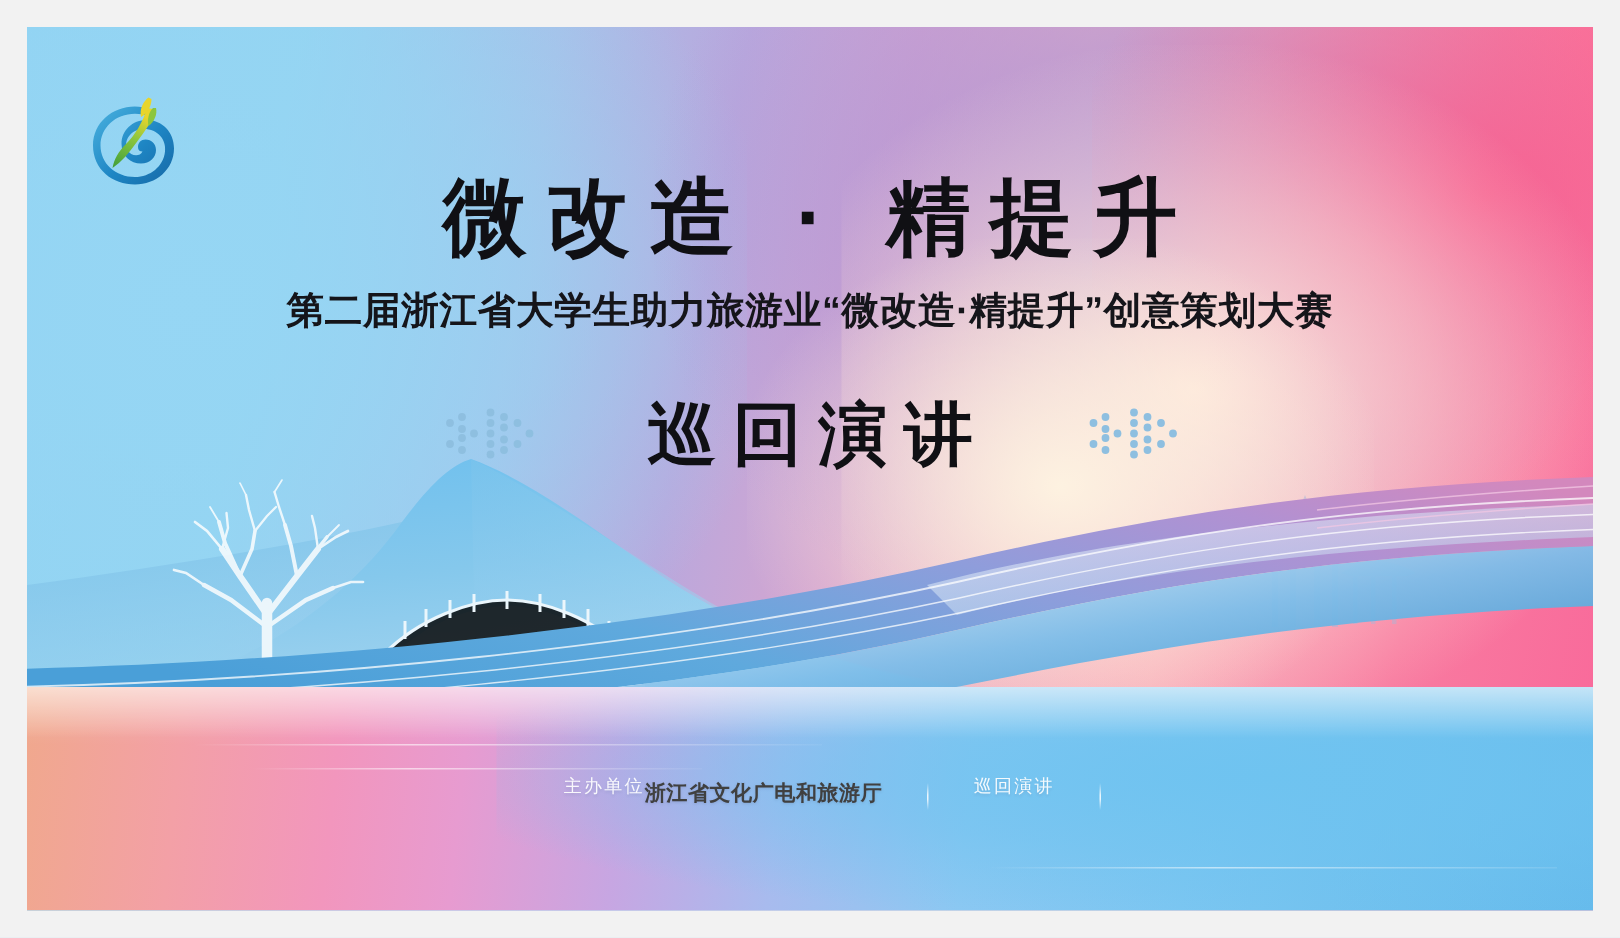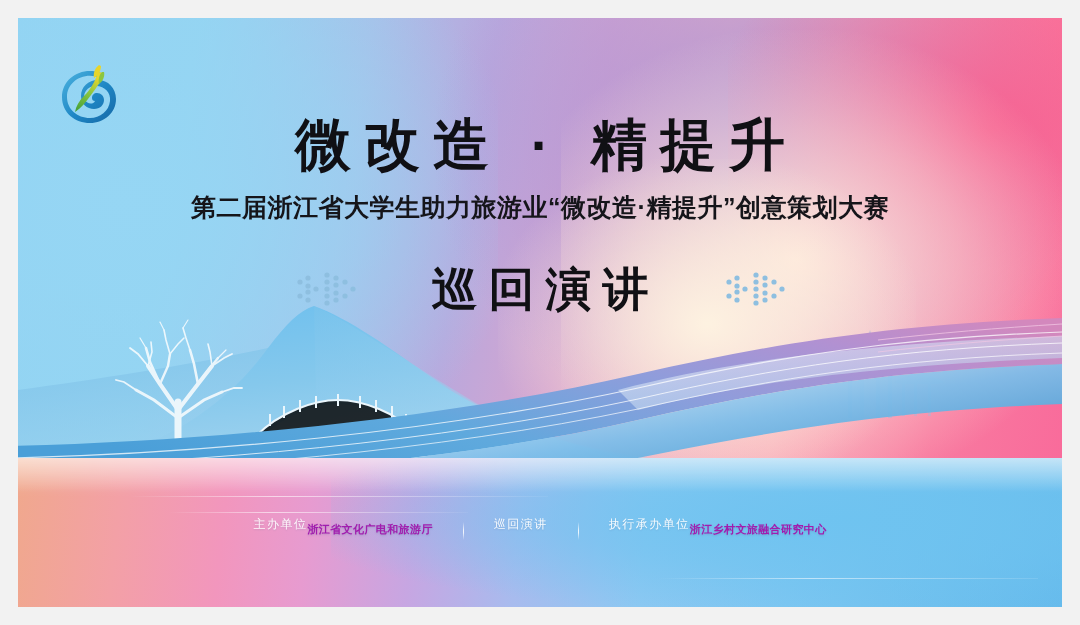--- a/index.html
+++ b/index.html
@@ -136,21 +136,21 @@
   .credit-col{
     display:flex;flex-direction:row;align-items:center;justify-content:center;
     padding:0 30px;
   }
   .credit-role{
     font-size:12px;color:#ffffff;opacity:.92;letter-spacing:1.5px;
     margin-bottom:9px;font-weight:normal;
     text-shadow:0 1px 2px rgba(90,110,150,.25);
   }
   .credit-name{
-    font-size:11px;color:#a21caf;font-weight:bold;letter-spacing:.4px;
+    font-size:14px;color:#404040;font-weight:bold;letter-spacing:.4px;
     text-shadow:0 1px 2px rgba(90,110,150,.3);
     white-space:nowrap;
   }
   .credit-div{
     width:1px;margin:6px 0 2px 0;
     background:linear-gradient(180deg, rgba(255,255,255,0) 0%, rgba(255,255,255,.85) 45%, rgba(255,255,255,.85) 60%, rgba(255,255,255,0) 100%);
   }
   .sep-line{
     position:absolute;height:1px;
     background:linear-gradient(90deg, rgba(255,255,255,0) 0%, rgba(255,255,255,.6) 35%, rgba(255,255,255,.05) 100%);
@@ -395,20 +395,16 @@
     <div class="credits">
       <div class="credit-col">
         <div class="credit-role">主办单位</div>
         <div class="credit-name">浙江省文化广电和旅游厅</div>
       </div>
       <div class="credit-div"></div>
       <div class="credit-col">
         <div class="credit-role">巡回演讲</div>
       </div>
       <div class="credit-div"></div>
-      <div class="credit-col">
-        <div class="credit-role">执行承办单位</div>
-        <div class="credit-name">浙江乡村文旅融合研究中心</div>
-      </div>
     </div>
 
   </div>
 </div>
 
 </body></html>

